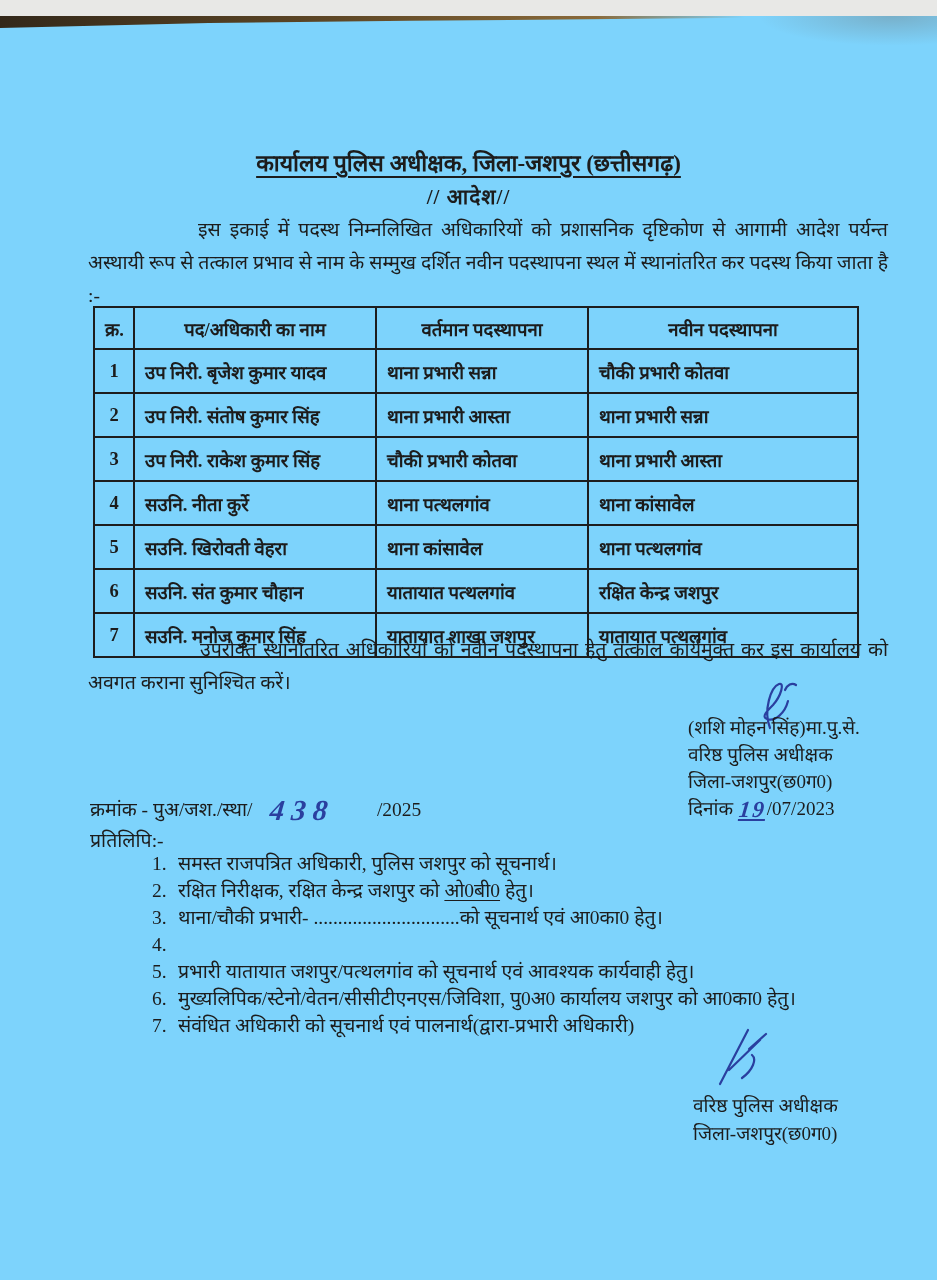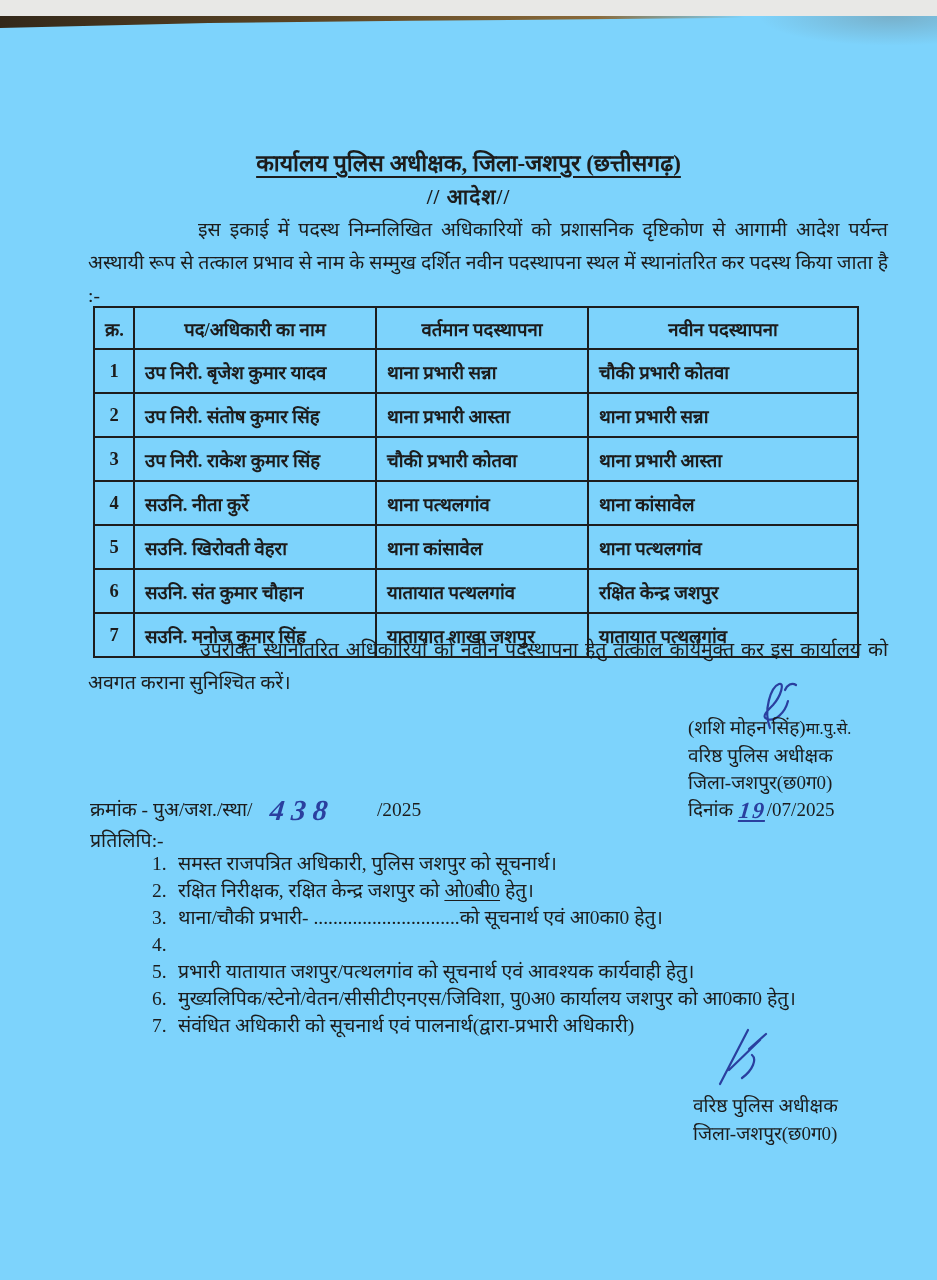--- a/index.html
+++ b/index.html
@@ -54,21 +54,21 @@
   table.transfer td{height:34px;text-align:left;}
   table.transfer td.sn{text-align:center;}
   .closing{
     position:absolute;top:617px;left:88px;width:800px;margin:0;
     font-size:19.5px;line-height:33px;text-align:justify;text-indent:112px;
   }
   .sig-top{
     position:absolute;top:698px;left:688px;width:245px;
     font-size:19px;line-height:27px;white-space:nowrap;
   }
-  .sig-top .svc{font-size:16px;}
+  .sig-top .svc{font-size:19px;}
   .sig-bottom{
     position:absolute;top:1076px;left:693px;width:240px;
     font-size:19px;line-height:28px;white-space:nowrap;
   }
   .scribble{position:absolute;}
   .scribble path{fill:none;stroke:#2a3f9f;stroke-width:2.2px;stroke-linecap:round;}
   .ref-line{
     position:absolute;top:780px;left:90px;
     font-size:19.5px;line-height:27px;white-space:nowrap;
   }
@@ -167,21 +167,21 @@
   <p class="closing">उपरोक्त स्थानांतरित अधिकारियों को नवीन पदस्थापना हेतु तत्काल कार्यमुक्त कर इस कार्यालय को अवगत कराना सुनिश्चित करें।</p>
 
   <svg class="scribble" style="top:664px;left:742px;" width="62" height="50" viewBox="0 0 62 50">
     <path d="M28,48 C21,30 29,7 37,4 C43,2 39,16 31,25 C25,31 19,37 25,39 C33,42 43,33 46,21 M43,10 C45,5 50,2 54,5"></path>
   </svg>
 
   <div class="sig-top">
     <div><span>(शशि मोहन सिंह)</span><span class="svc">मा.पु.से.</span></div>
     <div>वरिष्ठ पुलिस अधीक्षक</div>
     <div>जिला-जशपुर(छ0ग0)</div>
-    <div><span>दिनांक </span><span class="hand hand-day">19</span><span>/07/2025</span></div>
+    <div><span>दिनांक </span><span class="hand hand-day">19</span><span>/07/2023</span></div>
   </div>
 
   <div class="ref-line"><span>क्रमांक - पुअ/जश./स्था/</span><span class="hand hand-num">438</span><span>/2025</span></div>
 
   <div class="copy-label">प्रतिलिपि:-</div>
 
   <div class="copies">
     <div class="copy-item">
         <span class="num">1.</span>
         <span>समस्त राजपत्रित अधिकारी, पुलिस जशपुर को सूचनार्थ।</span>

